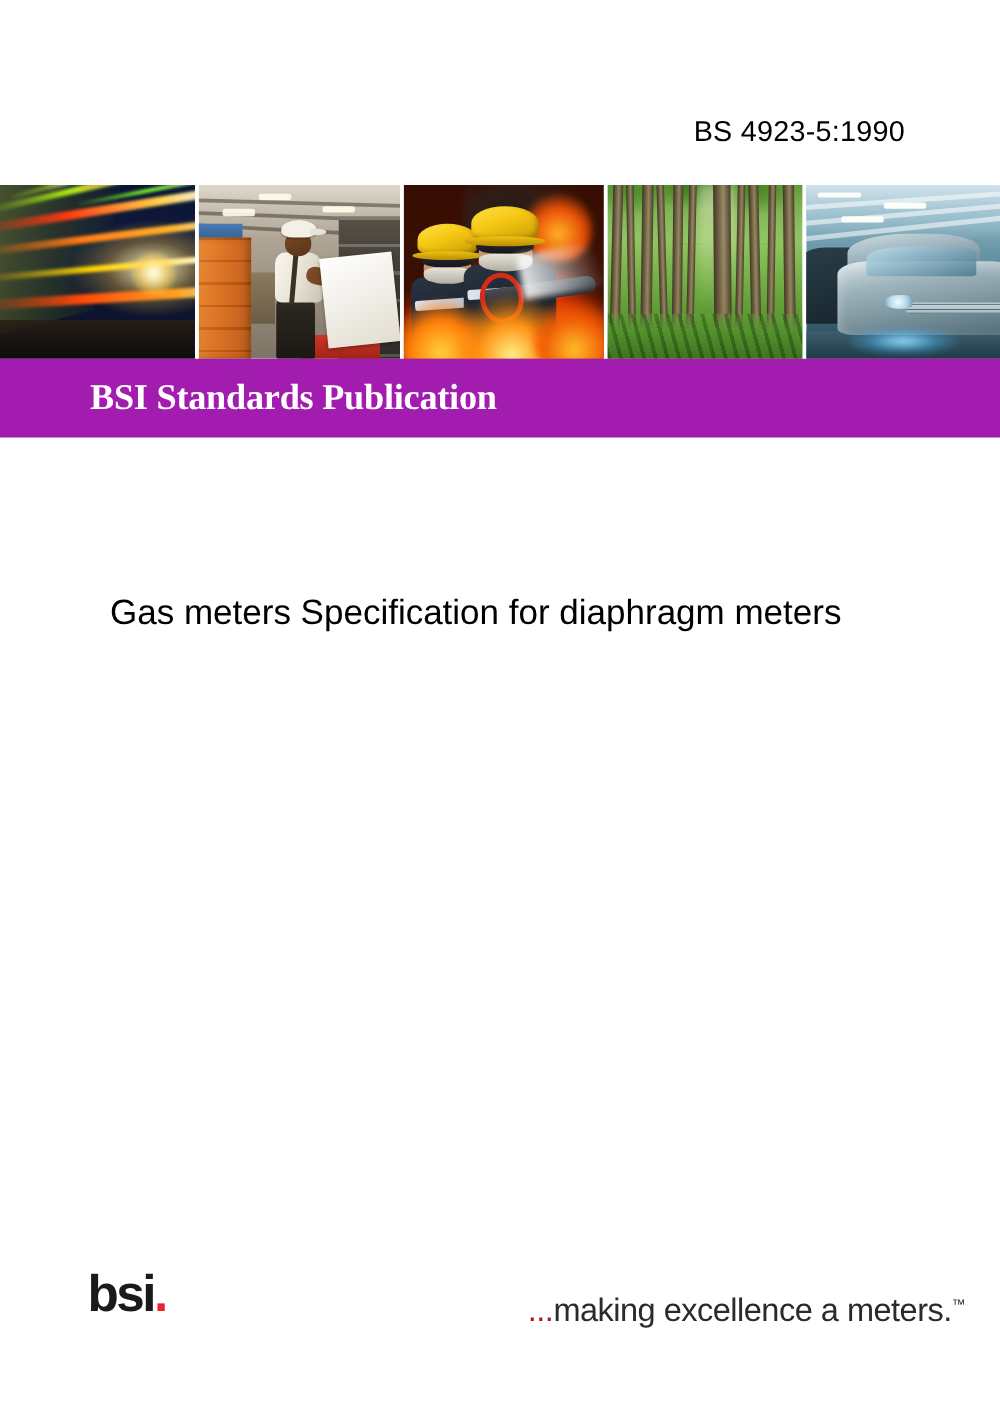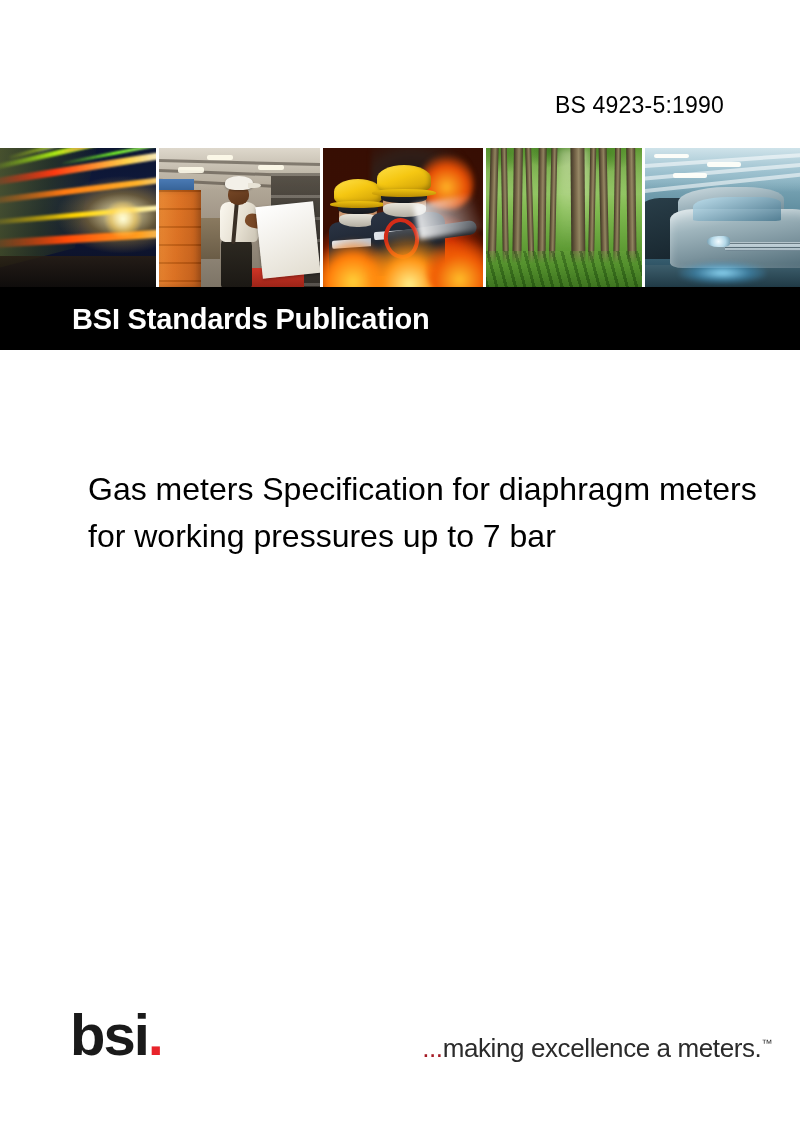--- a/index.html
+++ b/index.html
@@ -352,21 +352,22 @@
     background: linear-gradient(180deg, #3d5e6c, #203a46);
   }
 
   
   .red-banner {
     position: absolute;
     left: 0;
     top: 287px;
     width: 800px;
     height: 63px;
-    background: #000000;
+    background: #a21caf;
+    font-family: Liberation Serif, serif;
   }
   .red-banner-text {
     position: absolute;
     left: 72px;
     top: 50%;
     transform: translateY(-50%);
     color: #ffffff;
     font-size: 29px;
     font-weight: bold;
     letter-spacing: -0.2px;
@@ -374,36 +375,36 @@
   }
 
   
   .title-block {
     position: absolute;
     left: 88px;
     top: 466px;
     width: 700px;
   }
   .title-line {
-    font-size: 32px;
+    font-size: 28px;
     color: #000000;
     line-height: 47px;
     white-space: nowrap;
   }
 
   
   .bsi-logo {
     position: absolute;
     left: 70px;
     top: 1000px;
     width: 130px;
     height: 70px;
   }
   .bsi-logo-text {
-    font-size: 58px;
+    font-size: 41px;
     font-weight: bold;
     color: #1a1a1a;
     letter-spacing: -2px;
     line-height: 70px;
   }
   .bsi-logo-dot {
     color: #e8232a;
   }
 
   .tagline {
@@ -538,20 +539,19 @@
   </div>
 
 </div>
 
 <div class="red-banner">
   <div class="red-banner-text">BSI Standards Publication</div>
 </div>
 
 <div class="title-block">
   <div class="title-line">Gas meters Specification for diaphragm meters</div>
-  <div class="title-line">for working pressures up to 7 bar</div>
 </div>
 
 <div class="bsi-logo">
   <div class="bsi-logo-text"><span>bsi</span><span class="bsi-logo-dot">.</span></div>
 </div>
 
 <div class="tagline"><span class="tagline-dots">...</span><span>making excellence a meters</span><span>.</span><span class="tagline-tm">™</span></div>
 
 </body></html>

